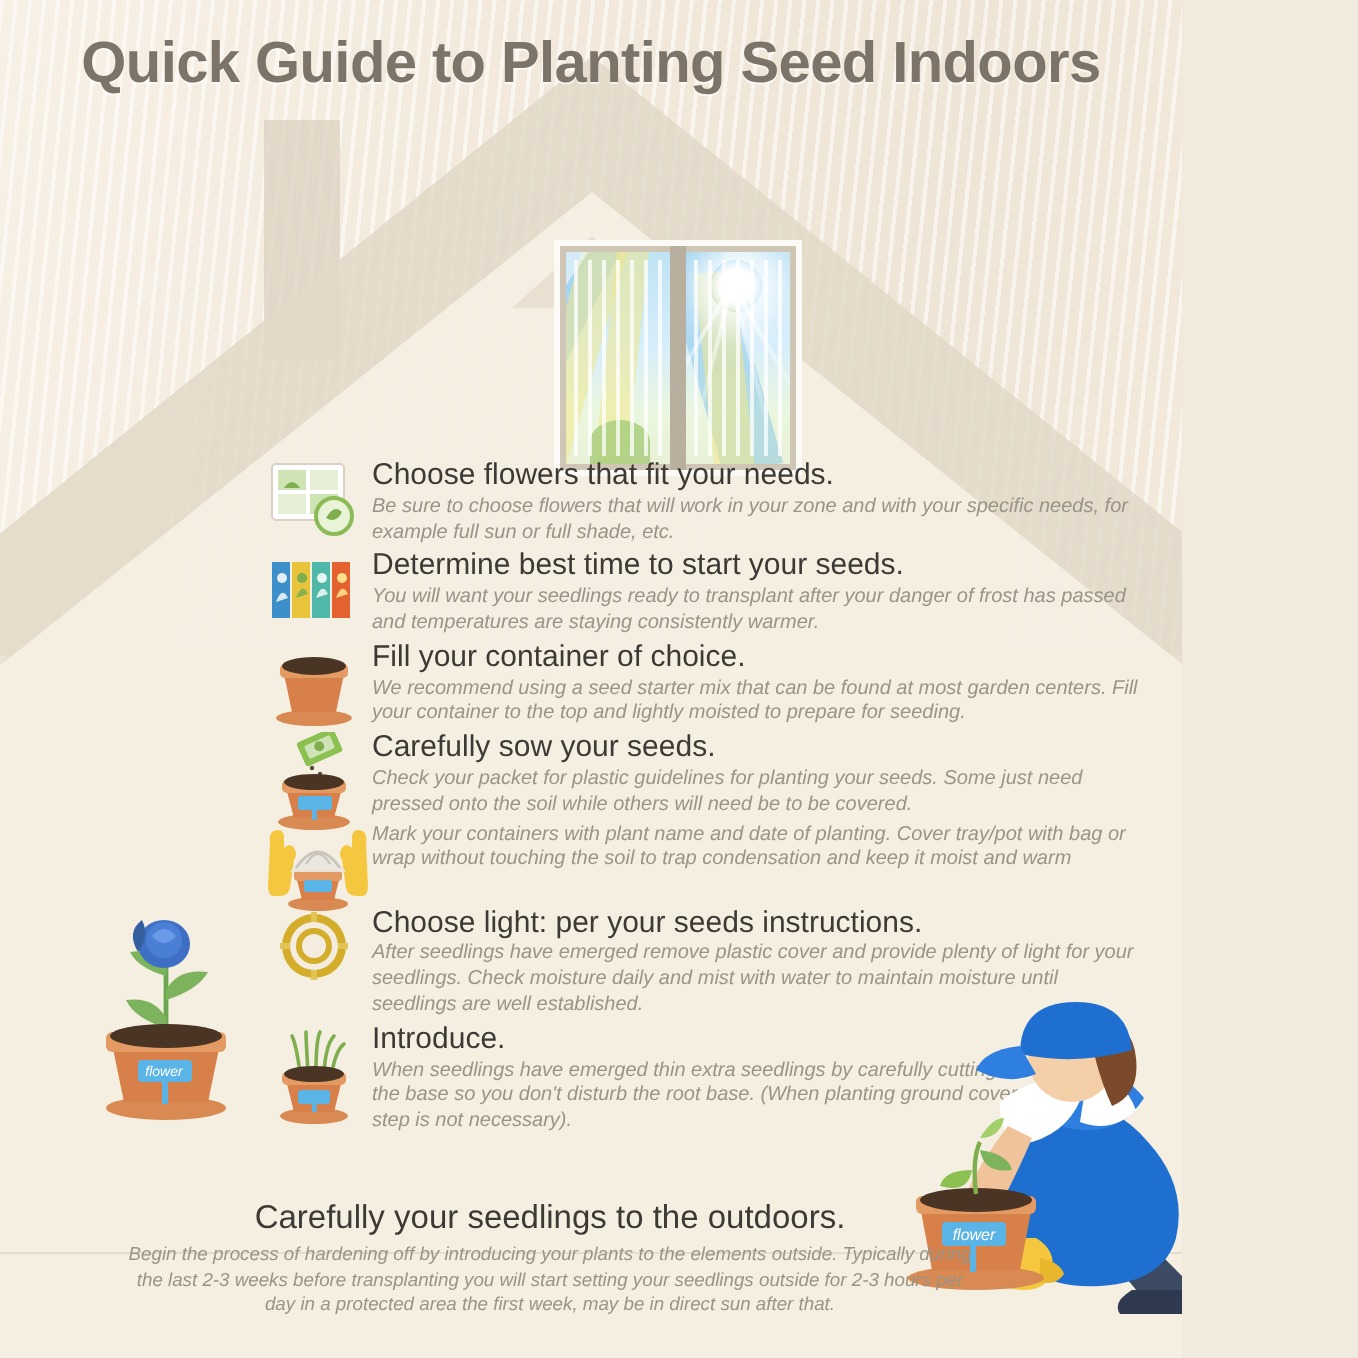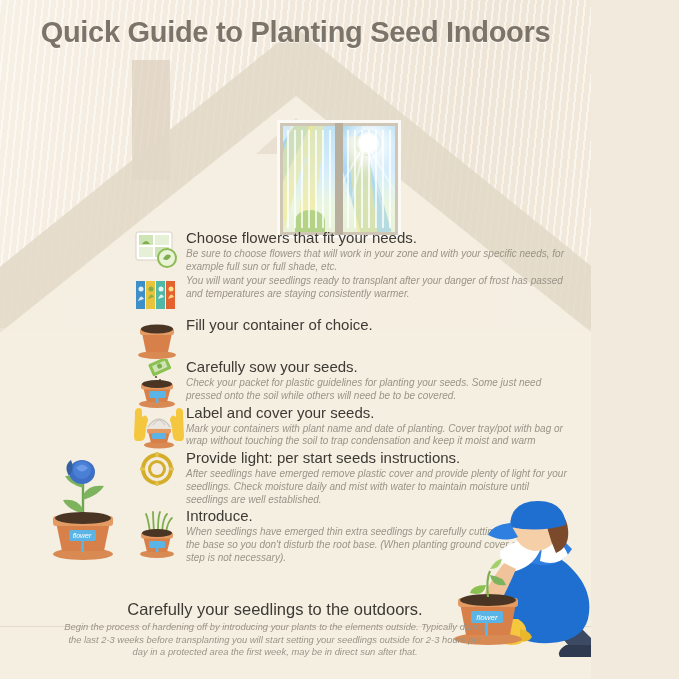--- a/index.html
+++ b/index.html
@@ -208,33 +208,35 @@
           <path d="M4 26 q3 -8 6 -2 z" fill="#ffffff" opacity=".8"></path>
           <path d="M14 24 q3 -8 6 -2 z" fill="#7fae4e" opacity=".9"></path>
           <path d="M24 24 q3 -8 6 -2 z" fill="#ffffff" opacity=".8"></path>
           <path d="M34 24 q3 -8 6 -2 z" fill="#ffe08a" opacity=".9"></path>
           <circle cx="7" cy="14" r="2.5" fill="#ffffff" opacity=".85"></circle>
           <circle cx="17" cy="14" r="2.5" fill="#7fae4e"></circle>
           <circle cx="27" cy="14" r="2.5" fill="#ffffff" opacity=".85"></circle>
           <circle cx="37" cy="14" r="2.5" fill="#ffe08a"></circle>
         </svg>
       </div>
+      <p class="step-head">Determine best time to start your seeds.</p>
       <p class="step-body">You will want your seedlings ready to transplant after your danger of frost has passed and temperatures are staying consistently warmer.</p>
     </div>
 
     <div class="step">
       <div class="step-icon">
         <svg width="48" height="44" viewBox="0 0 48 44">
           <ellipse cx="23" cy="38" rx="19" ry="4" fill="#d98a52"></ellipse>
           <path d="M8 16 L38 16 L34 35 L12 35 Z" fill="#d8804a"></path>
           <rect x="6" y="11" width="34" height="7" rx="2.5" fill="#e39a63"></rect>
           <ellipse cx="23" cy="12" rx="16" ry="4.5" fill="#4a3524"></ellipse>
         </svg>
       </div>
       <p class="step-head">Fill your container of choice.</p>
+      <p class="step-body">We recommend using a seed starter mix that can be found at most garden centers. Fill your container to the top and lightly moisted to prepare for seeding.</p>
     </div>
 
     <div class="step">
       <div class="step-icon">
         <svg width="48" height="50" viewBox="0 0 48 50">
           <g transform="rotate(-24 26 8)">
             <rect x="16" y="1" width="20" height="13" rx="1.5" fill="#8cc152"></rect>
             <rect x="19" y="4" width="14" height="7" rx="1" fill="#cfe4b4"></rect>
             <circle cx="26" cy="7" r="2.5" fill="#7fae4e"></circle>
           </g>
@@ -260,21 +262,20 @@
           <path d="M49 10 q1 -7 -4 -7 q-3 0 -3 4 l0 5 q-3 -3 -5 0 q-2 3 0 6 l2 14 q1 4 5 4 l3 0 q3 0 3 -5 z" fill="#f5c73f"></path>
           <ellipse cx="25" cy="40" rx="15" ry="3.5" fill="#d98a52"></ellipse>
           <path d="M14 26 L36 26 L33 38 L17 38 Z" fill="#d8804a"></path>
           <rect x="13" y="23" width="24" height="5.5" rx="2" fill="#e39a63"></rect>
           <path d="M11 24 q14 -22 28 0 z" fill="#e9e6e0" opacity=".92"></path>
           <path d="M14 22 q11 -16 22 0" fill="none" stroke="#c9c4ba" stroke-width="1.2"></path>
           <path d="M19 20 q6 -10 12 0" fill="none" stroke="#c9c4ba" stroke-width="1"></path>
           <rect x="18" y="28" width="14" height="6" rx="1.5" fill="#5ab4e6"></rect>
         </svg>
       </div>
-      <p class="step-head">Label and cover your seeds.</p>
       <p class="step-body">Mark your containers with plant name and date of planting. Cover tray/pot with bag or wrap without touching the soil to trap condensation and keep it moist and warm</p>
     </div>
 
     <div class="step">
       <div class="step-icon">
         <svg width="48" height="40" viewBox="0 0 48 40">
           <g transform="translate(23,19)">
             <g fill="#d4ae2a">
               <circle cx="0" cy="0" r="16"></circle>
             </g>
@@ -283,21 +284,21 @@
             <circle cx="0" cy="0" r="6" fill="#f4ecdf"></circle>
             <g fill="#e2c455">
               <rect x="-1.5" y="-17" width="3" height="5"></rect>
               <rect x="-1.5" y="12" width="3" height="5"></rect>
               <rect x="-17" y="-1.5" width="5" height="3"></rect>
               <rect x="12" y="-1.5" width="5" height="3"></rect>
             </g>
           </g>
         </svg>
       </div>
-      <p class="step-head">Provide light: per start seeds instructions.</p>
+      <p class="step-head">Choose light: per your seeds instructions.</p>
       <p class="step-body">After seedlings have emerged remove plastic cover and provide plenty of light for your seedlings. Check moisture daily and mist with water to maintain moisture until seedlings are well established.</p>
     </div>
 
     <div class="step">
       <div class="step-icon">
         <svg width="48" height="52" viewBox="0 0 48 52">
           <g stroke="#7fae4e" stroke-width="1.8" fill="none" stroke-linecap="round">
             <path d="M16 24 q-2 -14 -4 -18"></path>
             <path d="M20 24 q-1 -16 -1 -20"></path>
             <path d="M24 24 q0 -16 2 -20"></path>

